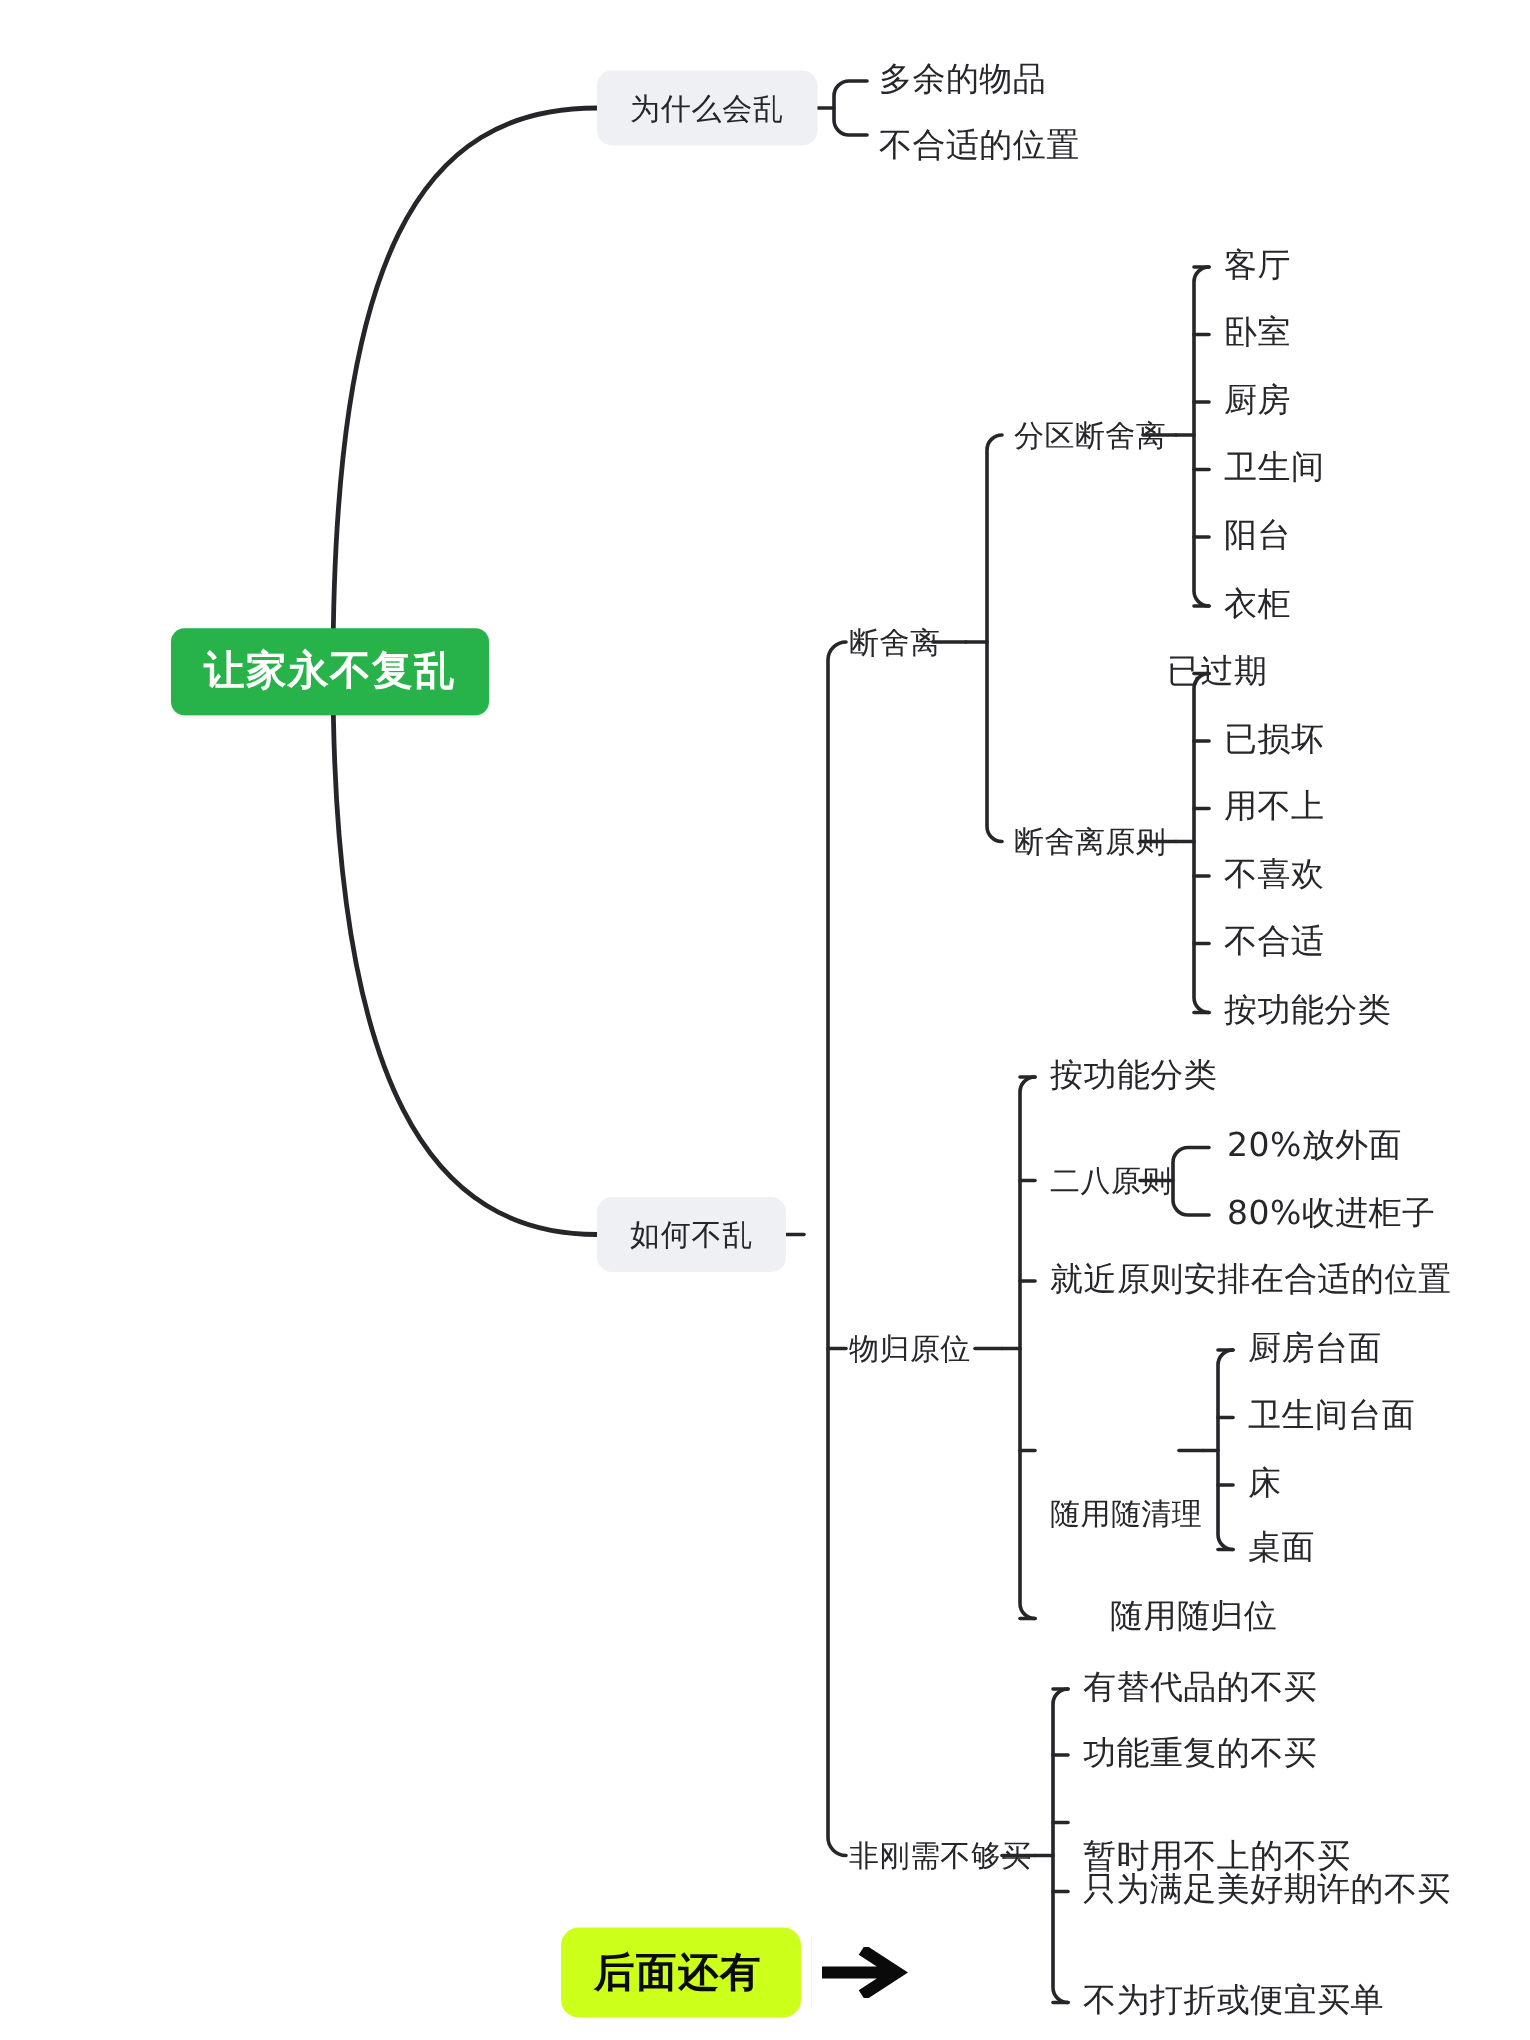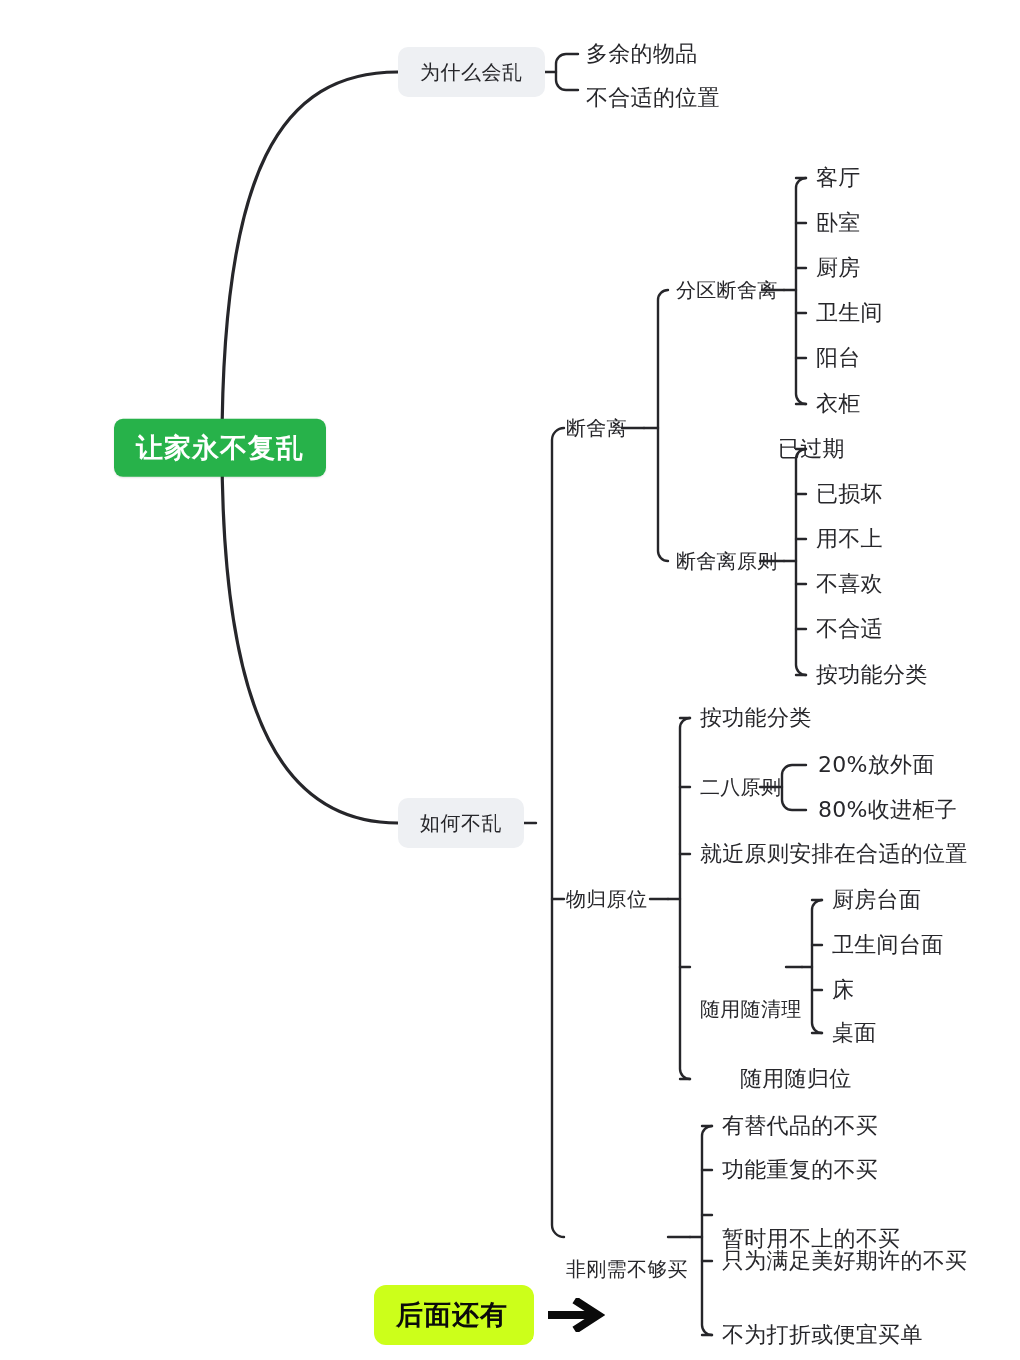--- a/index.html
+++ b/index.html
@@ -222,21 +222,21 @@
   <div class="node node-leaf" style="left:700px; top:854px;">就近原则安排在合适的位置</div>
 
   <div class="node node-plain" style="left:700px; top:1009px;">随用随清理</div>
   <div class="node node-leaf" style="left:832px; top:900px;">厨房台面</div>
   <div class="node node-leaf" style="left:832px; top:945px;">卫生间台面</div>
   <div class="node node-leaf" style="left:832px; top:990px;">床</div>
   <div class="node node-leaf" style="left:832px; top:1033px;">桌面</div>
 
   <div class="node node-leaf" style="left:700px; top:1079px;padding-left:40px;">随用随归位</div>
 
-  <div class="node node-plain" style="left:566px; top:1237px;margin-top:32px;">非刚需不够买</div>
+  <div class="node node-plain" style="left:566px; top:1237px;">非刚需不够买</div>
 
   <div class="node node-leaf" style="left:722px; top:1126px;">有替代品的不买</div>
   <div class="node node-leaf" style="left:722px; top:1170px;">功能重复的不买</div>
   <div class="node node-leaf" style="left:722px; top:1215px;margin-top:24px;">暂时用不上的不买</div>
   <div class="node node-leaf" style="left:722px; top:1261px;">只为满足美好期许的不买</div>
   <div class="node node-leaf" style="left:722px; top:1335px;">不为打折或便宜买单</div>
 
   <div id="sticker-wrap">
     <div class="sticker">后面还有</div>
     <span class="arrow-icon">

